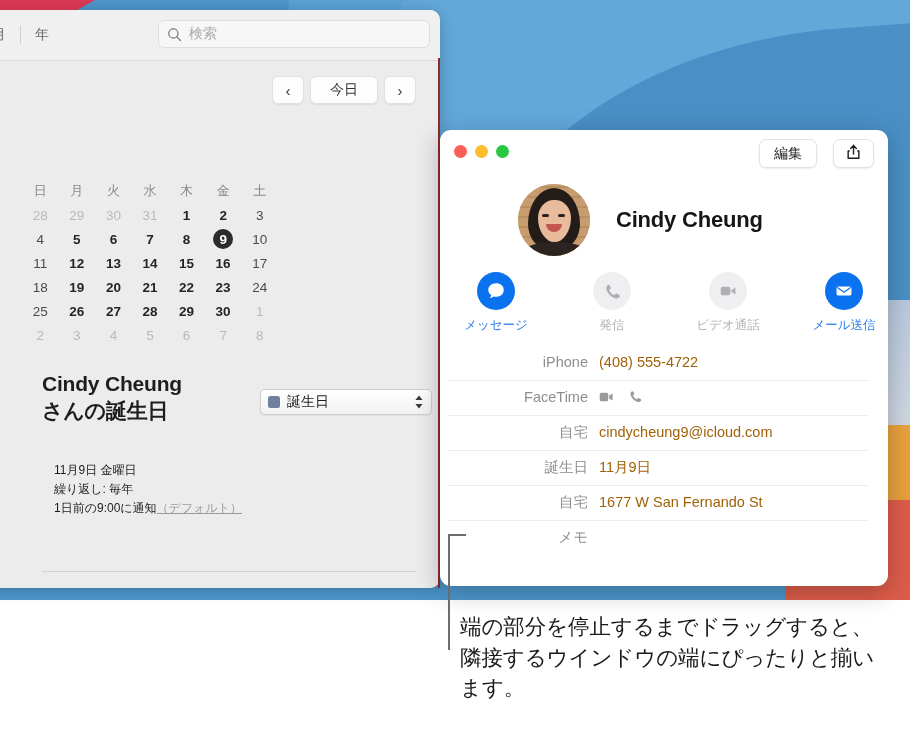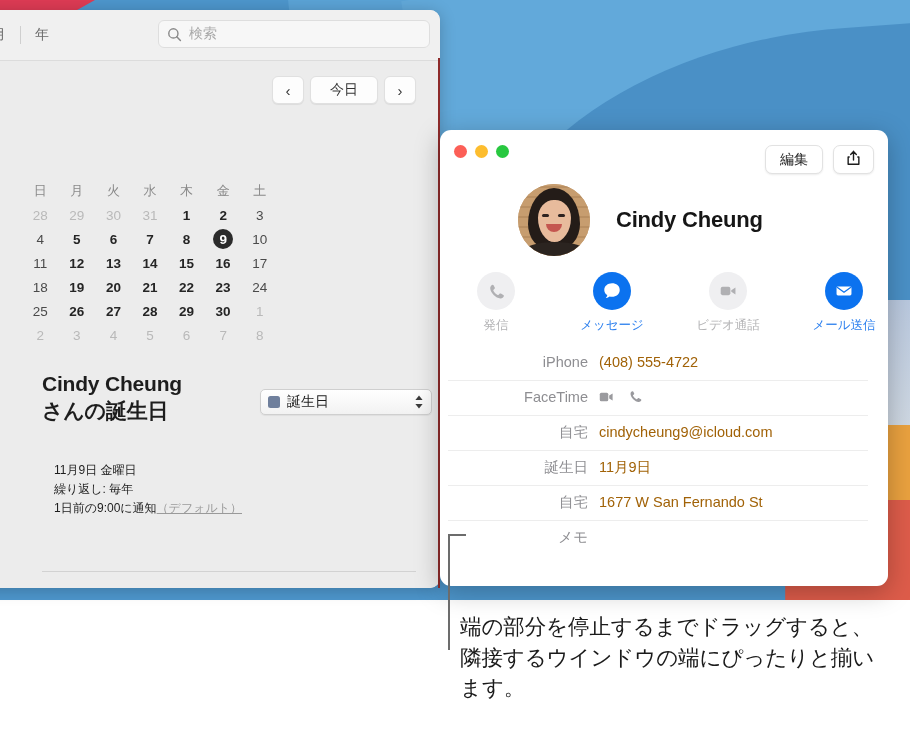--- a/index.html
+++ b/index.html
@@ -308,23 +308,23 @@
   }
   .tl {
     width: 13px; height: 13px;
     border-radius: 50%;
   }
   .tl.red { background: #fc5f57; }
   .tl.yellow { background: #fdbd2e; }
   .tl.green { background: #28c840; }
   .ct-actions {
     position: absolute;
-    right: 14px; top: 15px;
-    display: flex;
-    gap: 10px;
+    right: 14px; top: 9px;
+    display: flex;
+    gap: 16px;
     align-items: center;
   }
   .ct-btn {
     background: #ffffff;
     border: 1px solid #e2e2e2;
     border-radius: 7px;
     height: 27px;
     display: flex;
     align-items: center;
     justify-content: center;
@@ -663,38 +663,38 @@
         <div class="av-eye l"></div>
         <div class="av-eye r"></div>
         <div class="av-mouth"></div>
         <div class="av-shoulder"></div>
       </div>
       <div class="ct-name">Cindy Cheung</div>
     </div>
 
     <div class="ct-quick" id="quick-actions">
         <div class="qa">
+          <div class="qa-circle active">
+            <span style="display: flex;">
+              <svg width="20" height="20" viewBox="0 0 22 22">
+                <path d="M11 2.6c-4.7 0-8.5 3.2-8.5 7.2 0 2.3 1.3 4.4 3.3 5.7 -.15 1.3-.8 2.5-1.7 3.3 1.7-.2 3.2-.9 4.3-1.8 .85.2 1.75.3 2.6.3 4.7 0 8.5-3.2 8.5-7.5S15.7 2.6 11 2.6z" fill="#ffffff"></path>
+              </svg>
+            </span>
+          </div>
+          <div class="qa-label active">メッセージ</div>
+        </div>
+        <div class="qa">
           <div class="qa-circle inactive">
             <span style="display: flex;">
               <svg width="19" height="19" viewBox="0 0 22 22" fill="#b0b0b3">
                 <path d="M6.6 3.2c-.7 0-1.3.4-1.8 1C4 5.1 3.6 6.2 3.7 7.3c.2 2.5 1.7 5.4 4 7.7 2.3 2.3 5.2 3.8 7.7 4 1.1.1 2.2-.3 3.1-1.1.6-.5 1-1.1 1-1.8 0-.4-.2-.8-.6-1l-2.8-1.7c-.5-.3-1.2-.2-1.6.3l-1 1.1c-.3.3-.7.4-1.1.2-1-.5-2-1.2-2.9-2.1 -.9-.9-1.6-1.9-2.1-2.9 -.2-.4-.1-.8.2-1.1l1.1-1c.5-.4.6-1.1.3-1.6L7.6 3.8C7.4 3.4 7 3.2 6.6 3.2z"></path>
               </svg>
             </span>
           </div>
           <div class="qa-label inactive">発信</div>
-        </div>
-        <div class="qa">
-          <div class="qa-circle active">
-            <span style="display: flex;">
-              <svg width="20" height="20" viewBox="0 0 22 22">
-                <path d="M11 2.6c-4.7 0-8.5 3.2-8.5 7.2 0 2.3 1.3 4.4 3.3 5.7 -.15 1.3-.8 2.5-1.7 3.3 1.7-.2 3.2-.9 4.3-1.8 .85.2 1.75.3 2.6.3 4.7 0 8.5-3.2 8.5-7.5S15.7 2.6 11 2.6z" fill="#ffffff"></path>
-              </svg>
-            </span>
-          </div>
-          <div class="qa-label active">メッセージ</div>
         </div>
         <div class="qa">
           <div class="qa-circle inactive">
             <span style="display: flex;">
               <svg width="20" height="20" viewBox="0 0 22 22" fill="#b0b0b3">
                 <rect x="3" y="6.4" width="10.6" height="9.2" rx="2"></rect>
                 <path d="M14.6 10.2 L19.2 7.2 V14.8 L14.6 11.8 Z"></path>
               </svg>
             </span>
           </div>

